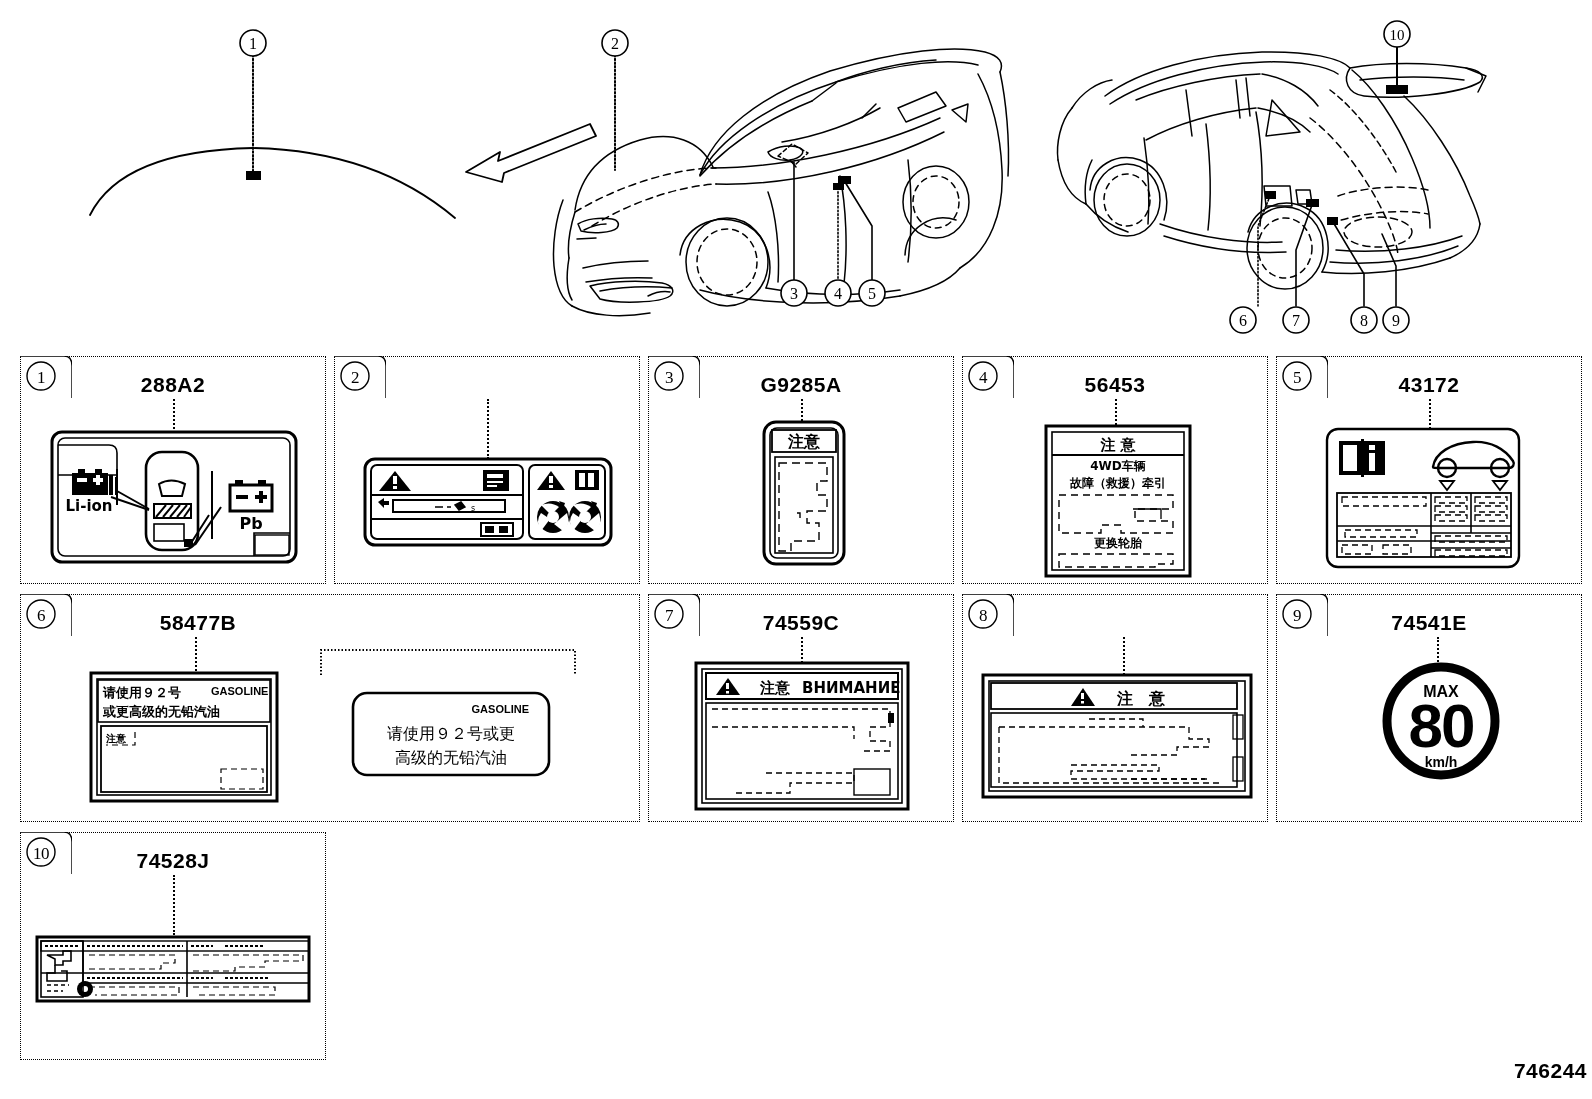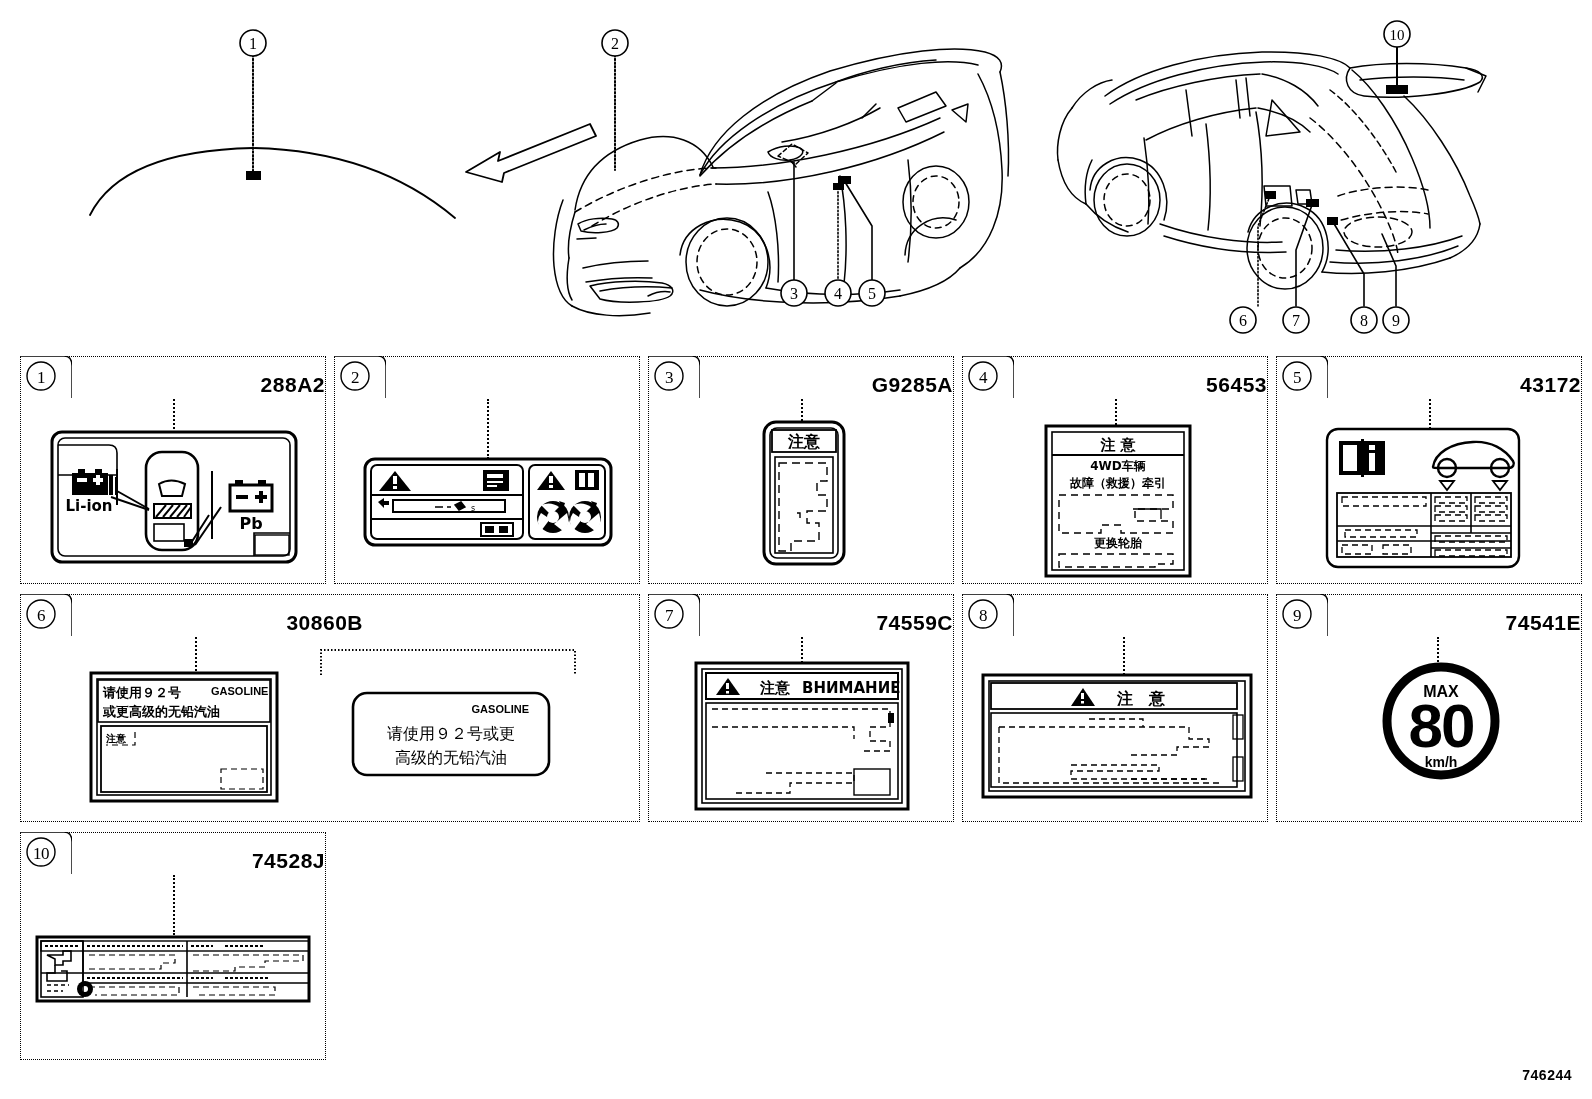--- a/index.html
+++ b/index.html
@@ -77,21 +77,21 @@
     font-size: 17px;
     line-height: 1;
     letter-spacing: -0.5px;
   }
 
   .part-number {
     position: absolute;
     top: 16px;
     left: 0;
     width: 100%;
-    text-align: right;
+    text-align: center;
     font-family: "Liberation Sans", sans-serif;
     font-weight: bold;
     font-size: 21px;
     letter-spacing: 0.5px;
   }
   .panel.w2 .part-number {
     width: 330px;
     left: 12px;
   }
 
@@ -100,25 +100,25 @@
     width: 0;
     border-left: 2px dotted #000;
   }
 
   .label-art {
     position: absolute;
   }
 
   .dwg-number {
     position: absolute;
-    right: 20px;
+    right: 5px;
     bottom: 16px;
     font-family: "Liberation Sans", sans-serif;
     font-weight: bold;
-    font-size: 14px;
+    font-size: 21px;
     letter-spacing: 0.5px;
   }
 
   .cjk {
     font-family: "DejaVu Sans", sans-serif;
   }
 </style>
 </head>
 <body>
 
@@ -586,21 +586,21 @@
     <div class="panel-row">
 
       <div class="panel w2">
         <div class="panel-tab">
           <svg width="52" height="42" viewBox="0 0 52 42">
             <path d="M0 0 H44 Q52 0 52 10 V42" fill="#fff" stroke="#000" stroke-width="1.4"></path>
             <circle cx="21" cy="20" r="14" fill="#fff" stroke="#000" stroke-width="1.4"></circle>
           </svg>
           <div class="tab-num">6</div>
         </div>
-        <div class="part-number">30860B</div>
+        <div class="part-number">58477B</div>
         <div class="leader" style="left:174px; top:42px; height:34px;"></div>
 
         <div class="label-art" style="left:298px; top:52px;">
           <svg width="258" height="30" viewBox="0 0 258 30" fill="none" stroke="#000">
             <path d="M2 28 V 3 H 256 V 28" fill="none" stroke="#000" stroke-width="2" stroke-dasharray="1.5 2"></path>
           </svg>
         </div>
 
         <div class="label-art" style="left:60px; top:76px;padding-left:8px;">
           <svg width="190" height="132" viewBox="0 0 190 132" fill="none" stroke="#000">

